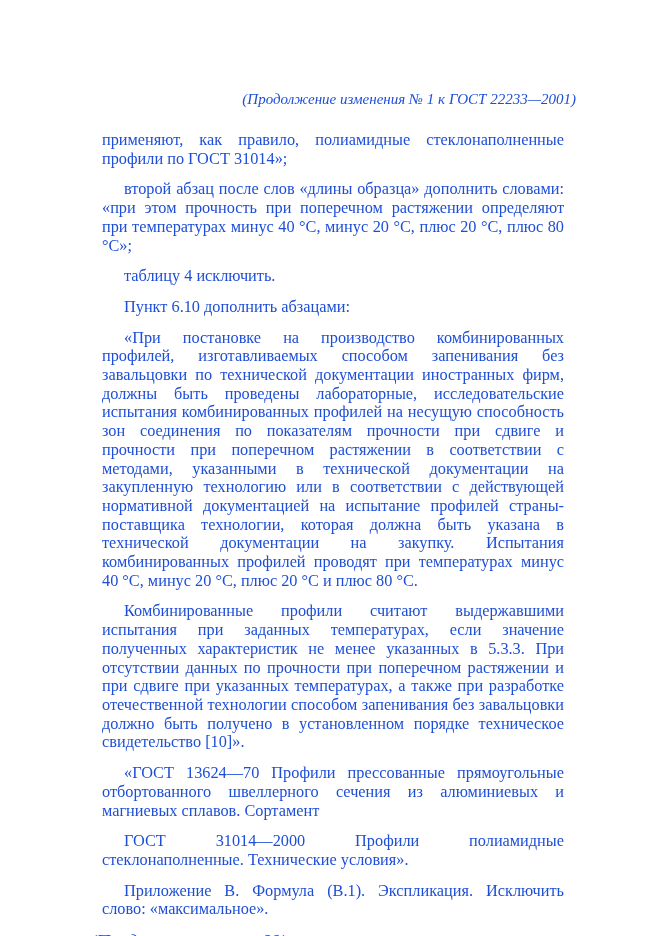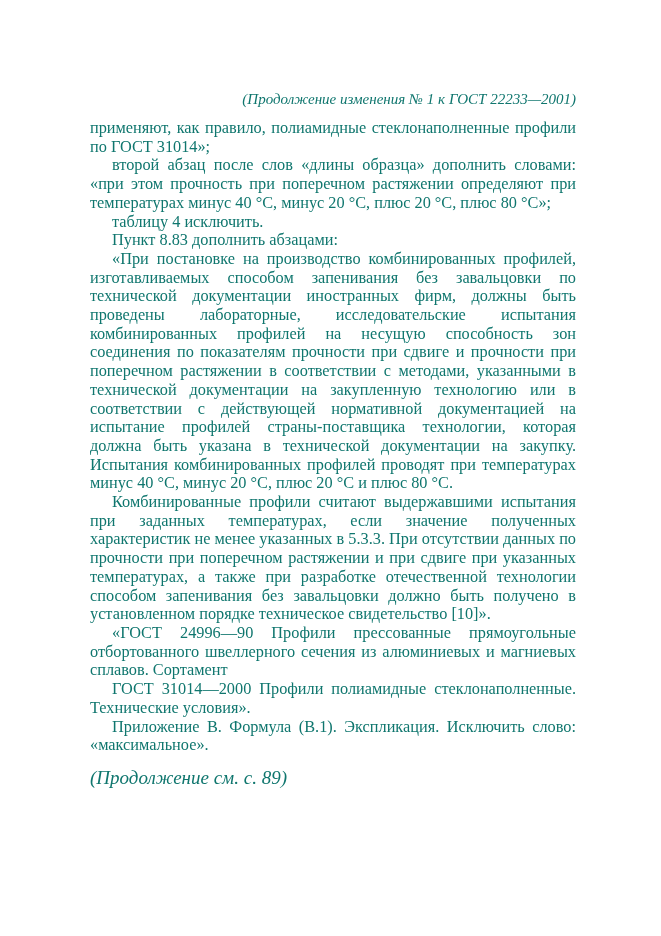--- a/index.html
+++ b/index.html
@@ -6,21 +6,21 @@
     margin: 0;
     padding: 0;
     background: #ffffff;
   }
   .page {
     position: relative;
     width: 661px;
     height: 936px;
     background: #ffffff;
     font-family: "Liberation Serif", "DejaVu Serif", serif;
-    color: #0f766e;
+    color: #1d4ed8;
     overflow: hidden;
     box-sizing: border-box;
   }
   .header-note {
     position: absolute;
     top: 90px;
     left: 90px;
     width: 486px;
     text-align: right;
     font-style: italic;
@@ -33,21 +33,21 @@
     top: 119px;
     left: 90px;
     width: 486px;
     font-size: 16.3px;
     line-height: 18.7px;
     text-align: justify;
     hyphens: auto;
     -webkit-hyphens: auto;
   }
   .body-text p {
-    margin: 0;
+    margin: 12px;
     padding: 0;
   }
   .body-text p.indent {
     text-indent: 22px;
   }
   .footer-note {
     font-style: italic;
     font-size: 19px;
     line-height: 18px;
     margin-top: 14px;
@@ -57,23 +57,23 @@
 <body>
 
 <div class="page">
 
   <div class="header-note">(Продолжение изменения № 1 к ГОСТ  22233—2001)</div>
 
   <div class="body-text">
     <p>применяют, как правило, полиамидные стеклонаполненные профили по ГОСТ 31014»;</p>
     <p class="indent">второй абзац после слов «длины образца» дополнить словами: «при этом прочность при поперечном растяжении определяют при температурах минус 40 °С, минус 20 °С, плюс 20 °С, плюс 80 °С»;</p>
     <p class="indent">таблицу 4 исключить.</p>
-    <p class="indent">Пункт 8.83 дополнить абзацами:</p>
+    <p class="indent">Пункт 6.10 дополнить абзацами:</p>
     <p class="indent">«При постановке на производство комбинированных профилей, изготавливаемых способом запенивания без завальцовки по технической документации иностранных фирм, должны быть проведены лабораторные, исследовательские испытания комбинированных профилей на несущую способность зон соединения по показателям прочности при сдвиге и прочности при поперечном растяжении в соответствии с методами, указанными в технической документации на закупленную технологию или в соответствии с действующей нормативной  документацией на испытание профилей страны-поставщика технологии, которая должна быть указана в технической  документации на закупку. Испытания комбинированных профилей проводят при температурах минус 40 °С, минус 20 °С, плюс 20 °С и плюс 80 °С.</p>
     <p class="indent">Комбинированные профили считают выдержавшими испытания при заданных температурах, если значение полученных характеристик не менее указанных в 5.3.3. При отсутствии данных по прочности при поперечном растяжении и при сдвиге при указанных температурах, а также при разработке отечественной технологии способом запенивания без завальцовки должно быть получено в установленном порядке техническое свидетельство [10]».</p>
-    <p class="indent">«ГОСТ 24996—90 Профили прессованные прямоугольные отбортованного швеллерного сечения из алюминиевых и магниевых сплавов. Сортамент</p>
+    <p class="indent">«ГОСТ 13624—70 Профили прессованные прямоугольные отбортованного швеллерного сечения из алюминиевых и магниевых сплавов. Сортамент</p>
     <p class="indent">ГОСТ 31014—2000 Профили полиамидные стеклонаполненные. Технические условия».</p>
     <p class="indent">Приложение В. Формула (В.1). Экспликация. Исключить слово: «максимальное».</p>
 
     <div class="footer-note">(Продолжение см. с. 89)</div>
   </div>
 
 </div>
 
 </body></html>

